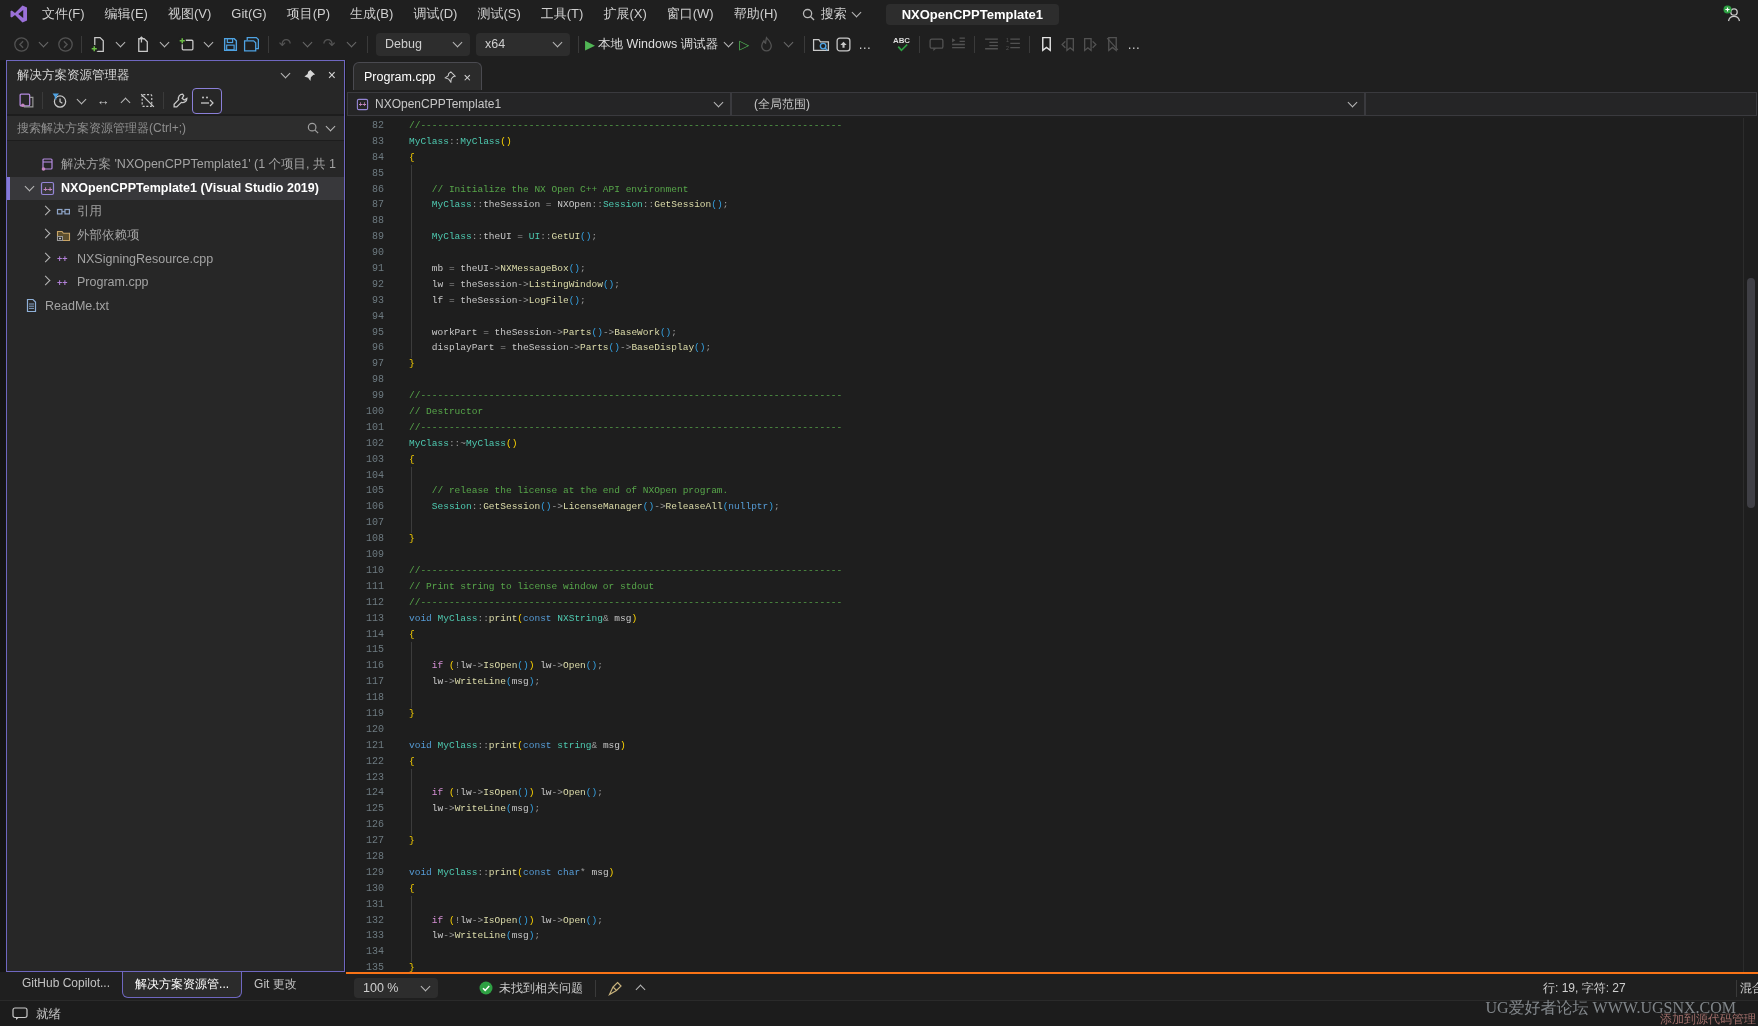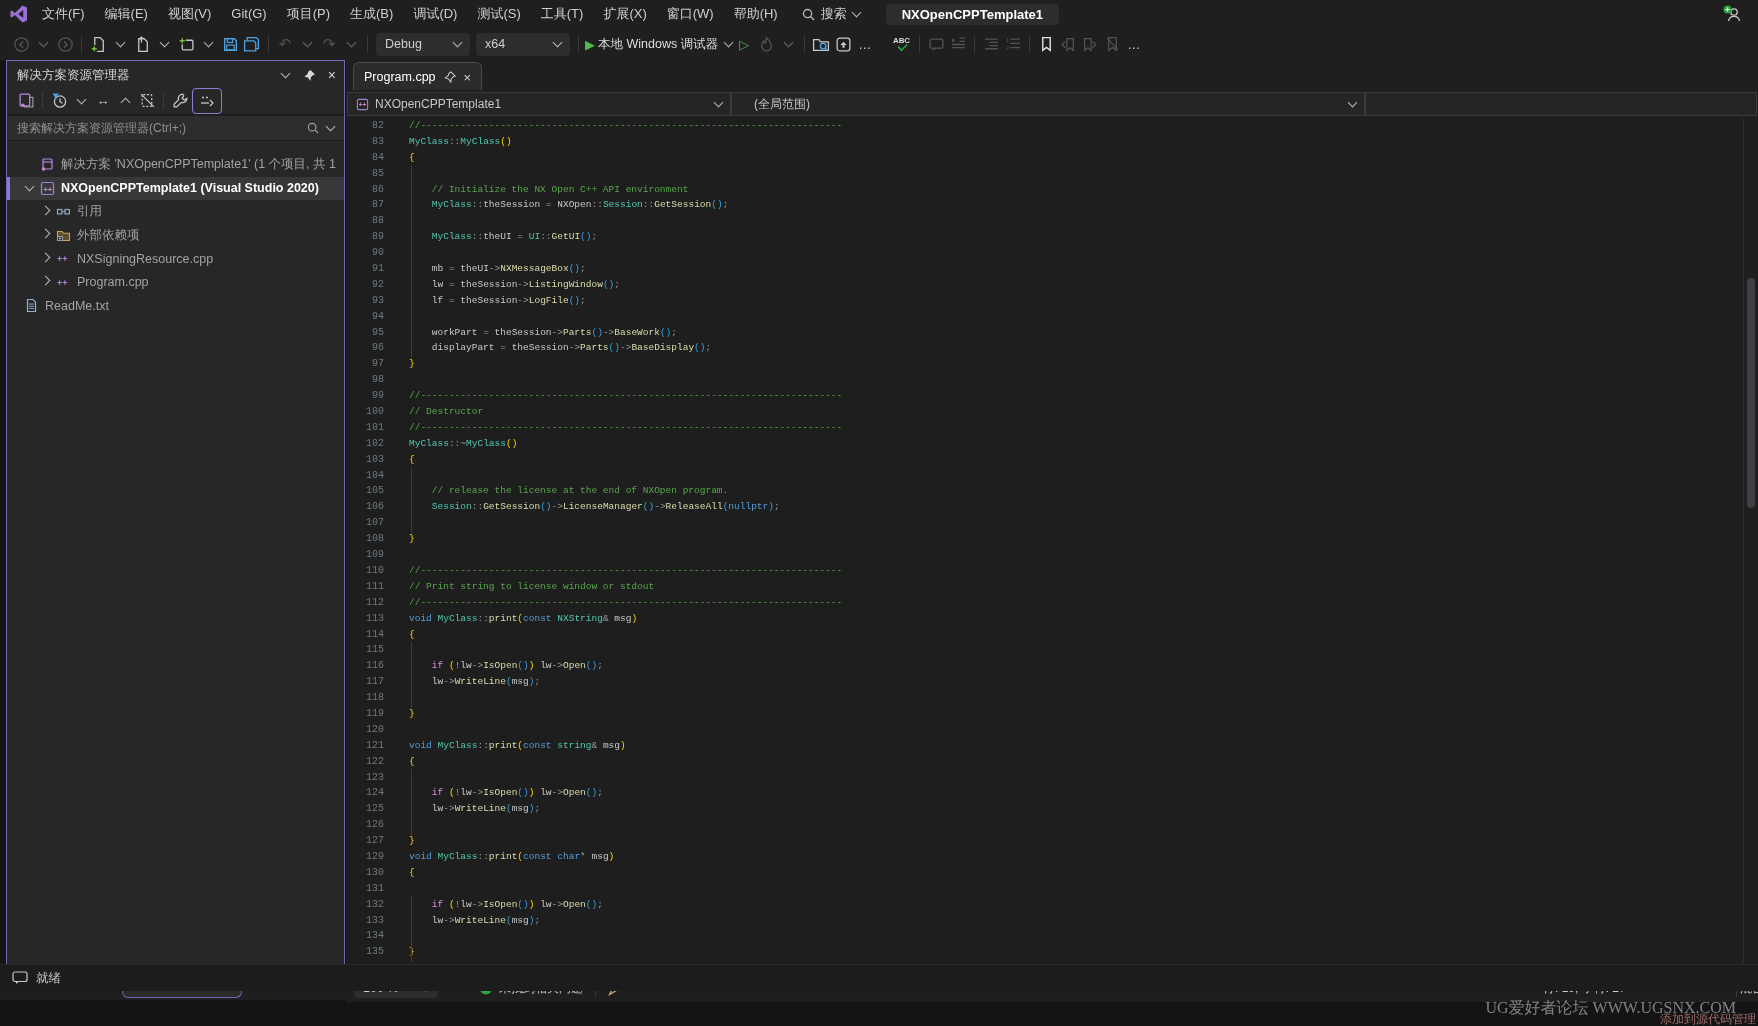--- a/index.html
+++ b/index.html
@@ -50,21 +50,21 @@
   .guide{position:absolute;width:1px;background:#3c3c3c;left:65px;}
   .cm{color:#57a64a}.ty{color:#4ec9b0}.kw{color:#569cd6}.ct{color:#d48fd4}
   .fn{color:#dcdcaa}.pl{color:#c8c8c8}.pu{color:#9b9b9b}.br{color:#ffd602}.pb{color:#35a0e0}
   #vscroll{position:absolute;right:0;top:58px;width:14px;height:854px;background:#1e1e1e;border-left:1px solid #2c2c2c;}
   #vthumb{position:absolute;left:3px;top:160px;width:8px;height:230px;background:#3f3f45;border-radius:4px;}
   #ed-bottom{position:absolute;left:0;top:912px;width:100%;height:28px;background:#1f1f1f;border-top:2px solid #f97316;display:flex;align-items:center;font-size:12px;overflow:hidden;}
   
   #bottabs{left:0;top:972px;width:346px;height:28px;background:#1f1f1f;display:flex;align-items:flex-start;padding-left:10px;box-sizing:border-box;}
   .btab{font-size:12px;color:#c3c3c3;padding:4px 12px;white-space:nowrap;}
   .btab.active{background:#2b2b2b;border:1px solid #6f67c0;border-top:none;border-radius:0 0 6px 6px;color:#ffffff;}
-  #statusbar{left:0;top:964px;width:1758px;height:26px;background:#1c1c1c;border-top:1px solid #2a2a2a;display:flex;align-items:center;font-size:12.5px;color:#c9c9c9;}
+  #statusbar{left:0;top:1000px;width:1758px;height:26px;background:#1c1c1c;border-top:1px solid #2a2a2a;display:flex;align-items:center;font-size:12.5px;color:#c9c9c9;}
   #watermark{right:22px;top:998px;font-family:"Liberation Serif","DejaVu Serif",serif;font-size:16px;color:rgba(190,198,205,.62);white-space:nowrap;}
   #srcctl{right:2px;top:1011px;font-size:12px;color:rgba(185,125,120,.85);white-space:nowrap;}
   svg{display:block;}
 </style>
 </head>
 <body>
 
 <div class="abs" id="titlebar">
   <span id="vslogo">
     <svg width="20" height="20" viewBox="0 0 20 20">
@@ -350,21 +350,21 @@
       <div class="trow sel" style="padding-left: 16px;">
         <span class="tchev">
           <span class="chev"></span>
         </span>
         <span class="ticn">
           <svg width="15" height="15" viewBox="0 0 15 15">
             <rect x="1.5" y="1.5" width="12" height="12" rx="1.5" fill="none" stroke="#9586d6" stroke-width="1.2"></rect>
             <text x="3.2" y="10.6" font-size="8" fill="#c586c0" font-family="Liberation Sans" font-weight="bold">+‌+</text>
           </svg>
         </span>
-        <span style="font-weight: bold;">NXOpenCPPTemplate1 (Visual Studio 2020)</span>
+        <span style="font-weight: bold;">NXOpenCPPTemplate1 (Visual Studio 2019)</span>
       </div>
       <div class="trow" style="padding-left: 32px;">
         <span class="tchev">
           <span class="chev right"></span>
         </span>
         <span class="ticn">
           <svg width="15" height="15" viewBox="0 0 15 15">
             <rect x="1.5" y="5.5" width="4.4" height="4.4" fill="none" stroke="#8fa6c9" stroke-width="1.2"></rect>
             <rect x="9" y="5.5" width="4.4" height="4.4" fill="none" stroke="#8fa6c9" stroke-width="1.2"></rect>
             <line x1="6" y1="7.7" x2="9" y2="7.7" stroke="#8fa6c9" stroke-width="1.1"></line>
@@ -487,20 +487,21 @@
       <div class="cl"><span class="ln">118</span><span class="lt"></span></div>
       <div class="cl"><span class="ln">119</span><span class="lt"><span class="br">}</span></span></div>
       <div class="cl"><span class="ln">120</span><span class="lt"></span></div>
       <div class="cl"><span class="ln">121</span><span class="lt"><span class="kw">void</span><span class="pl"> </span><span class="ty">MyClass</span><span class="pu">::</span><span class="fn">print</span><span class="br">(</span><span class="kw">const</span><span class="pl"> </span><span class="ty">string</span><span class="pu">&amp;</span><span class="pl"> msg</span><span class="br">)</span></span></div>
       <div class="cl"><span class="ln">122</span><span class="lt"><span class="br">{</span></span></div>
       <div class="cl"><span class="ln">123</span><span class="lt"></span></div>
       <div class="cl"><span class="ln">124</span><span class="lt"><span class="pl">    </span><span class="ct">if</span><span class="pl"> </span><span class="br">(</span><span class="pu">!</span><span class="pl">lw</span><span class="pu">-&gt;</span><span class="fn">IsOpen</span><span class="pb">()</span><span class="br">)</span><span class="pl"> lw</span><span class="pu">-&gt;</span><span class="fn">Open</span><span class="pb">()</span><span class="pu">;</span></span></div>
       <div class="cl"><span class="ln">125</span><span class="lt"><span class="pl">    lw</span><span class="pu">-&gt;</span><span class="fn">WriteLine</span><span class="pb">(</span><span class="pl">msg</span><span class="pb">)</span><span class="pu">;</span></span></div>
       <div class="cl"><span class="ln">126</span><span class="lt"></span></div>
       <div class="cl"><span class="ln">127</span><span class="lt"><span class="br">}</span></span></div>
+      <div class="cl"><span class="ln">128</span><span class="lt"></span></div>
       <div class="cl"><span class="ln">129</span><span class="lt"><span class="kw">void</span><span class="pl"> </span><span class="ty">MyClass</span><span class="pu">::</span><span class="fn">print</span><span class="br">(</span><span class="kw">const</span><span class="pl"> </span><span class="kw">char</span><span class="pu">*</span><span class="pl"> msg</span><span class="br">)</span></span></div>
       <div class="cl"><span class="ln">130</span><span class="lt"><span class="br">{</span></span></div>
       <div class="cl"><span class="ln">131</span><span class="lt"></span></div>
       <div class="cl"><span class="ln">132</span><span class="lt"><span class="pl">    </span><span class="ct">if</span><span class="pl"> </span><span class="br">(</span><span class="pu">!</span><span class="pl">lw</span><span class="pu">-&gt;</span><span class="fn">IsOpen</span><span class="pb">()</span><span class="br">)</span><span class="pl"> lw</span><span class="pu">-&gt;</span><span class="fn">Open</span><span class="pb">()</span><span class="pu">;</span></span></div>
       <div class="cl"><span class="ln">133</span><span class="lt"><span class="pl">    lw</span><span class="pu">-&gt;</span><span class="fn">WriteLine</span><span class="pb">(</span><span class="pl">msg</span><span class="pb">)</span><span class="pu">;</span></span></div>
       <div class="cl"><span class="ln">134</span><span class="lt"></span></div>
       <div class="cl"><span class="ln">135</span><span class="lt"><span class="br">}</span></span></div>
       <div class="guide" style="top: 46.905px; height: 193.185px;"></div>
       <div class="guide" style="top: 349.005px; height: 65.985px;"></div>
       <div class="guide" style="top: 523.905px; height: 65.985px;"></div>

